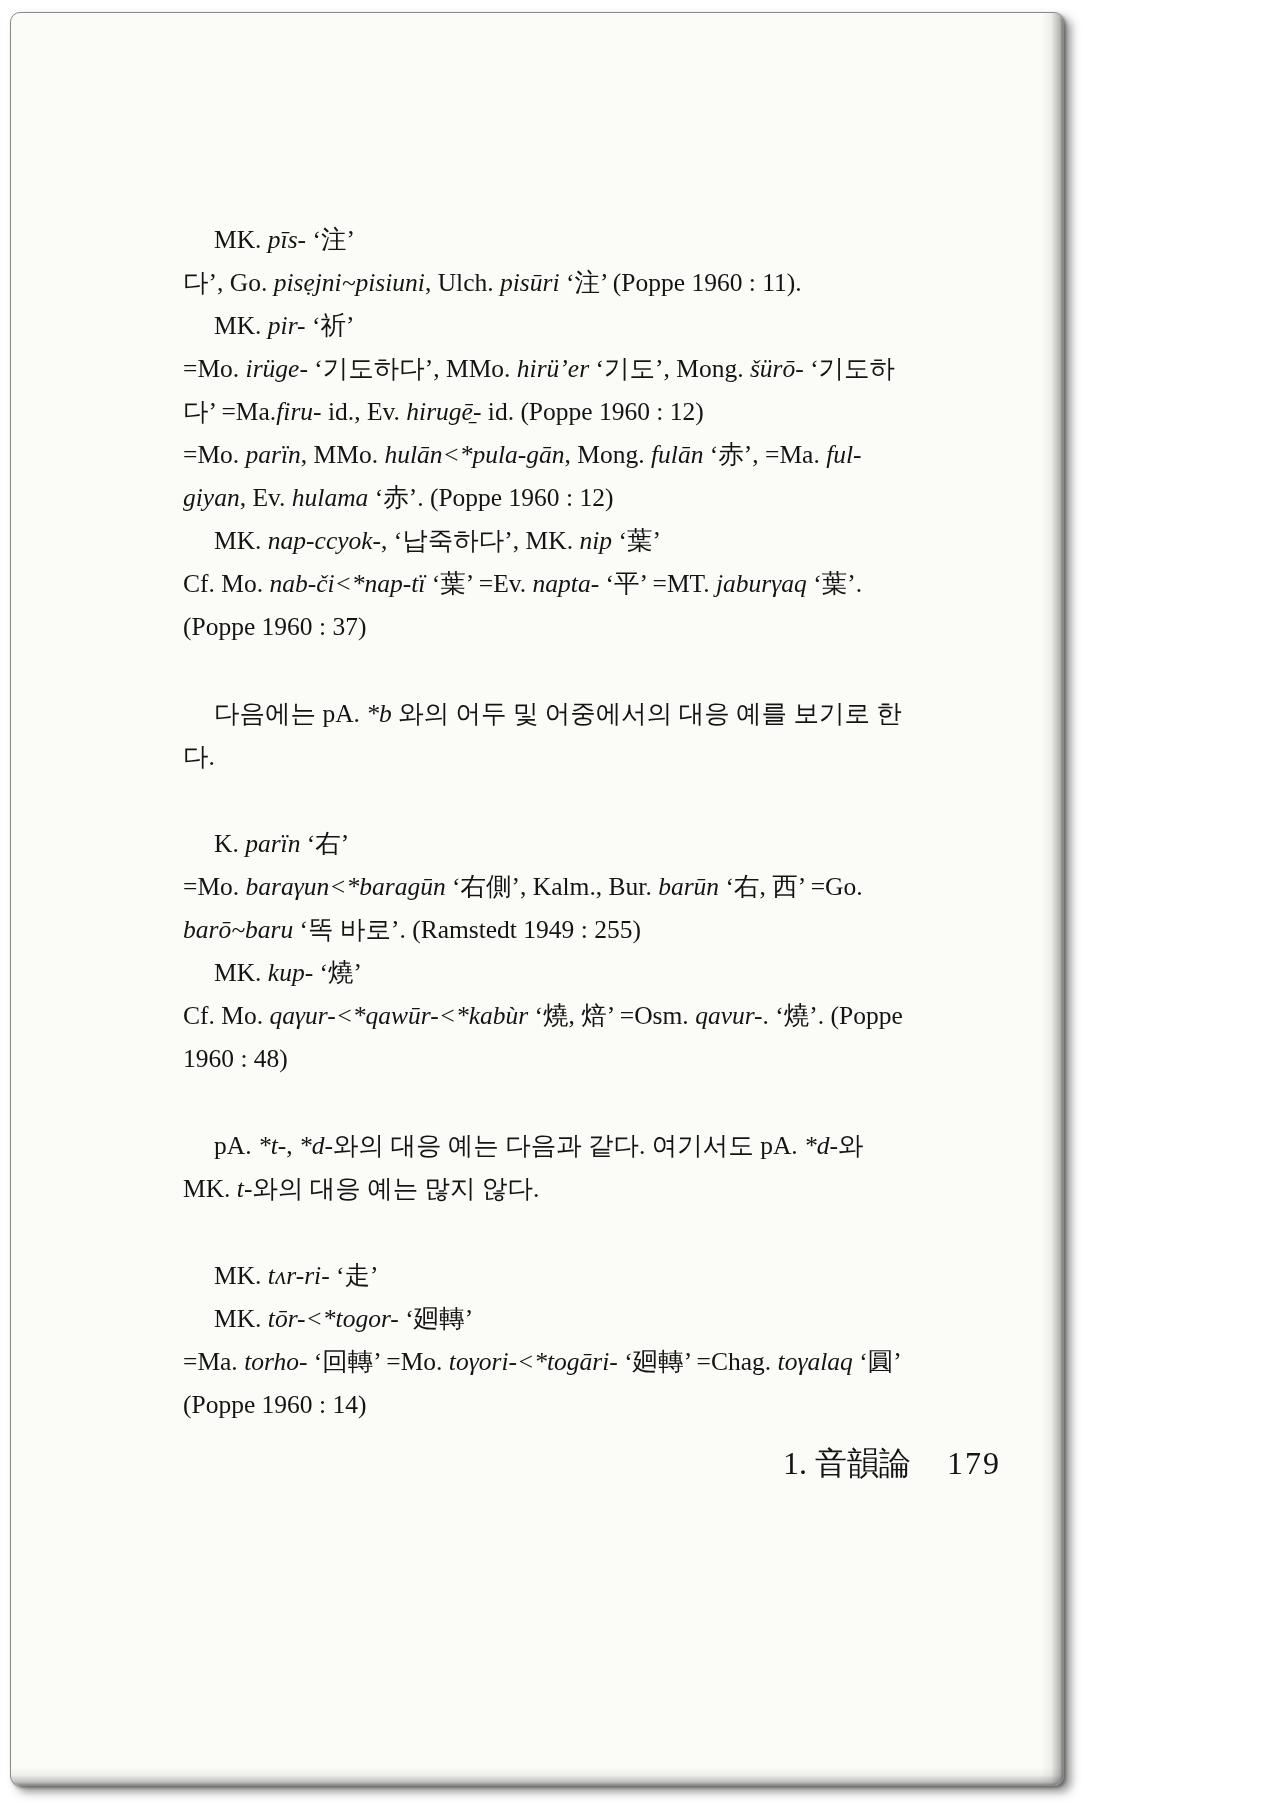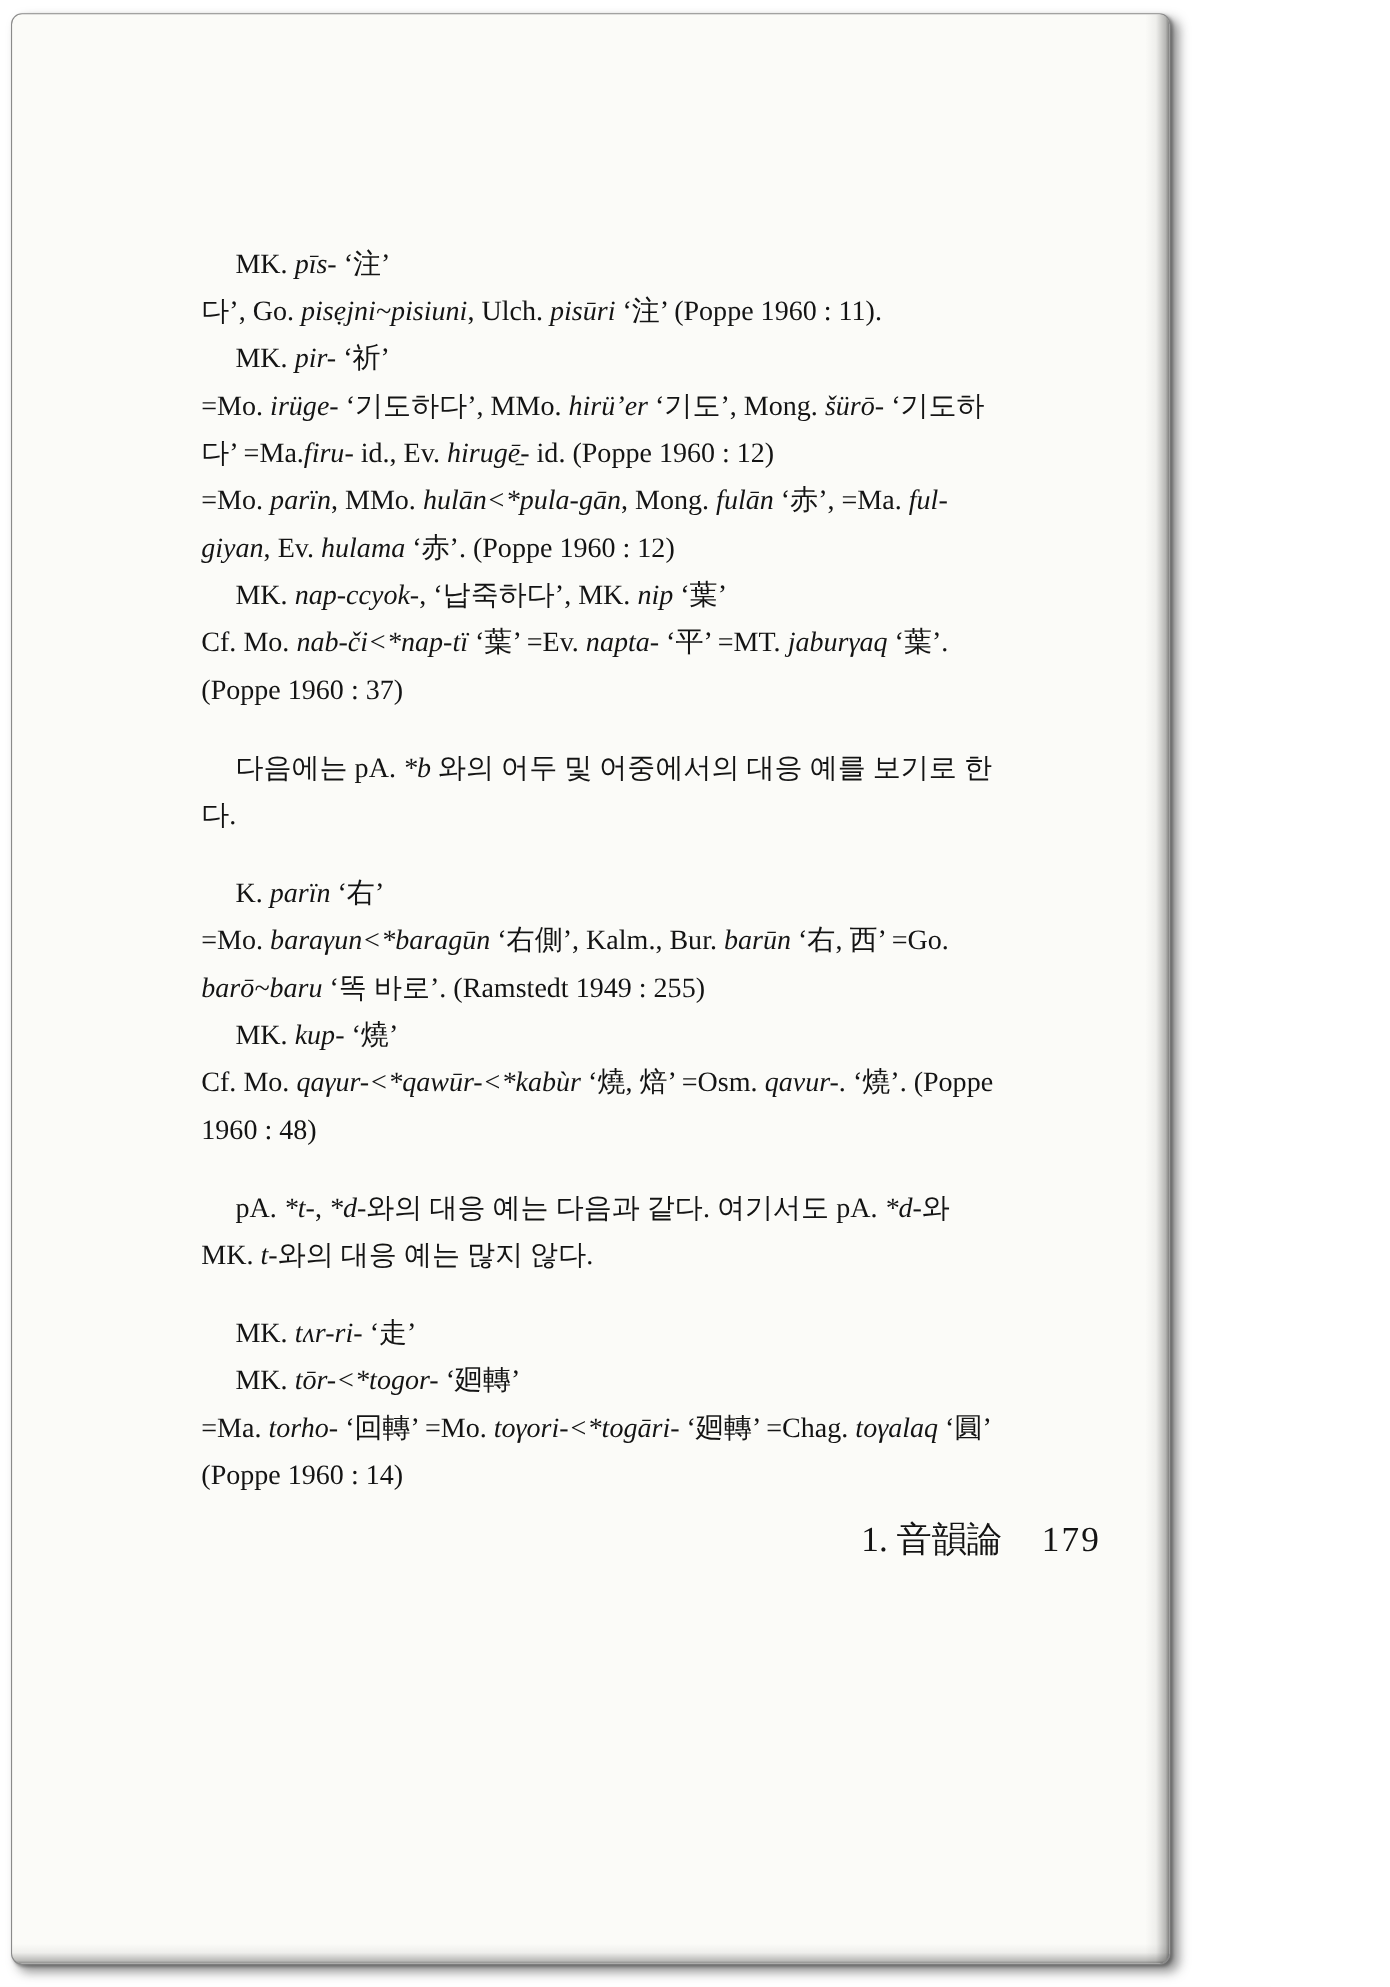--- a/index.html
+++ b/index.html
@@ -32,21 +32,21 @@
     pointer-events:none;
   }
   .content{
     position:relative;
     padding:205px 86px 0 172px;
     font-size:25.5px;
     line-height:43px;
   }
   .line{white-space:nowrap;}
   .line.indent{padding-left:31px;}
-  .line.gap{margin-top:28px;}
+  .line.gap{margin-top:44px;}
   .it{font-style:italic;}
   .rm{font-style:normal;}
   .footer{
     margin-top:16px;
     text-align:right;
     padding-right:62px;
     font-size:32px;
     white-space:nowrap;
   }
   .footer .page-num{margin-left:36px;letter-spacing:2px;}

